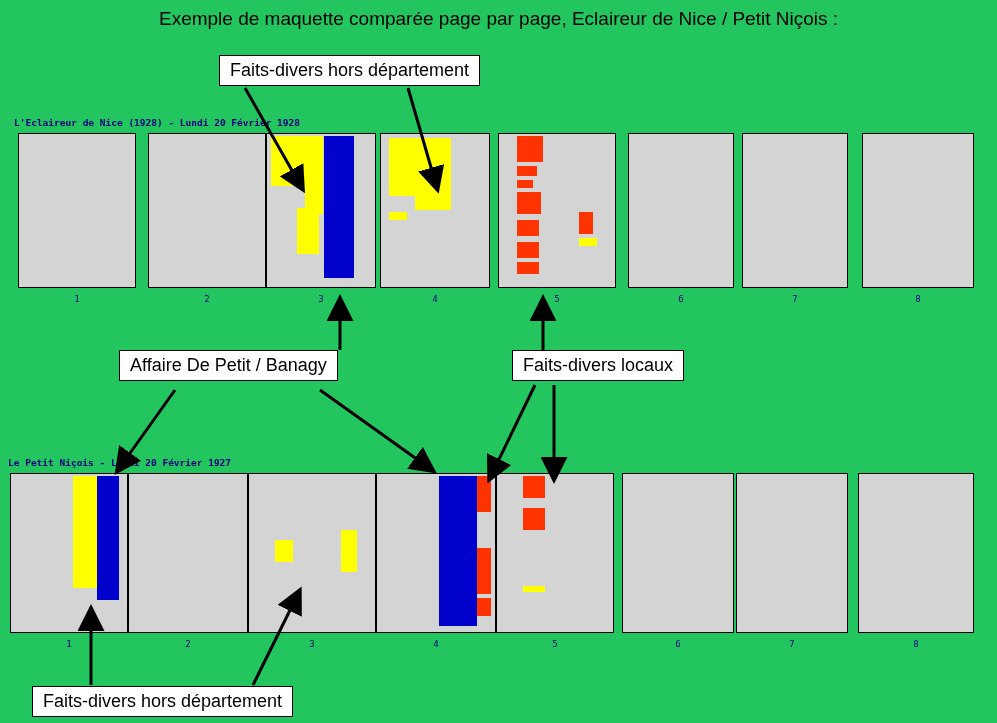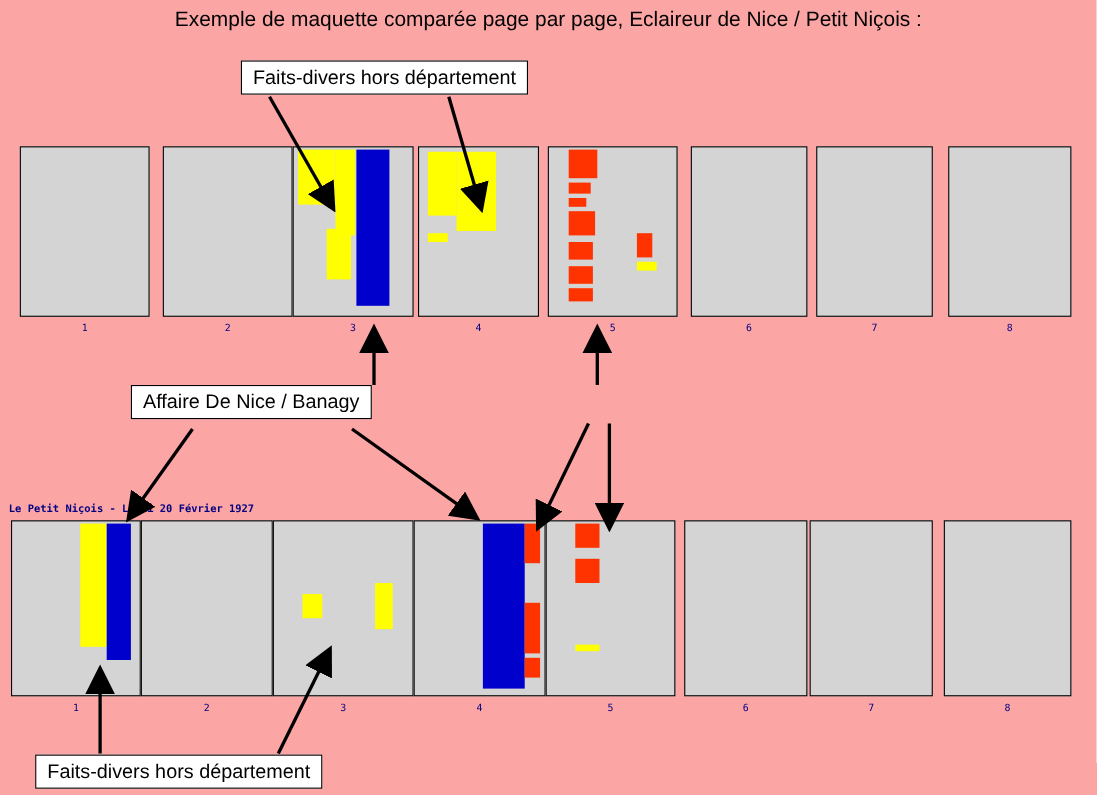--- a/index.html
+++ b/index.html
@@ -8,21 +8,21 @@
     background: #ffffff;
   }
   body {
     font-family: "Liberation Sans", sans-serif;
   }
   #root {
     position: relative;
     width: 997px;
     height: 723px;
     overflow: hidden;
-    background: #fca5a5;
+    background: #22c55e;
   }
   .title {
     position: absolute;
     left: 0;
     top: 8px;
     width: 997px;
     text-align: center;
     font-size: 19px;
     color: #000000;
     font-family: "Liberation Sans", sans-serif;
@@ -71,20 +71,21 @@
     pointer-events: none;
   }
 </style>
 </head>
 <body>
 
 <div id="root">
 
   <div class="title">Exemple de maquette comparée page par page, Eclaireur de Nice / Petit Niçois :</div>
 
+  <div class="strip-label" style="left:14px; top:117px;">L'Eclaireur de Nice (1928) - Lundi 20 Février 1928</div>
 
   <div class="page" style="left:18px; top:133px; width:118px; height:155px;"></div>
   <div class="page-num" style="left:18px; top:294px; width:118px;">1</div>
 
   <div class="page" style="left:148px; top:133px; width:118px; height:155px;"></div>
   <div class="page-num" style="left:148px; top:294px; width:118px;">2</div>
 
   <div class="page" style="left:266px; top:133px; width:110px; height:155px;">
     <div class="blk" style="left:4px; top:2px; width:34px; height:50px; background:#ffff00;"></div>
     <div class="blk" style="left:38px; top:2px; width:18px; height:78px; background:#ffff00;"></div>
@@ -186,18 +187,19 @@
 
     <line x1="554" y1="385" x2="554" y2="478" stroke="#000000" stroke-width="3" marker-end="url(#ah)"></line>
 
     <line x1="91" y1="685" x2="91" y2="610" stroke="#000000" stroke-width="3" marker-end="url(#ah)"></line>
 
     <line x1="253" y1="685" x2="299" y2="592" stroke="#000000" stroke-width="3" marker-end="url(#ah)"></line>
   </svg>
 
   <div class="callout" style="left:219px; top:55px;">Faits-divers hors département</div>
 
-  <div class="callout" style="left:119px; top:350px;">Affaire De Nice / Banagy</div>
-
+  <div class="callout" style="left:119px; top:350px;">Affaire De Petit / Banagy</div>
+
+  <div class="callout" style="left:512px; top:350px;">Faits-divers locaux</div>
 
   <div class="callout" style="left:32px; top:686px;">Faits-divers hors département</div>
 
 </div>
 
 </body></html>

